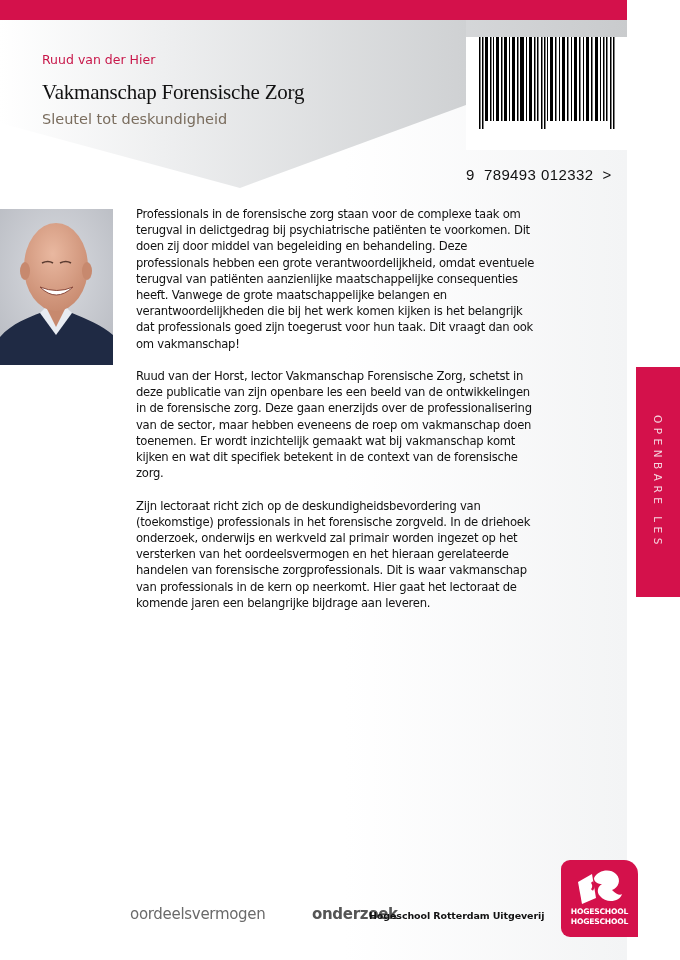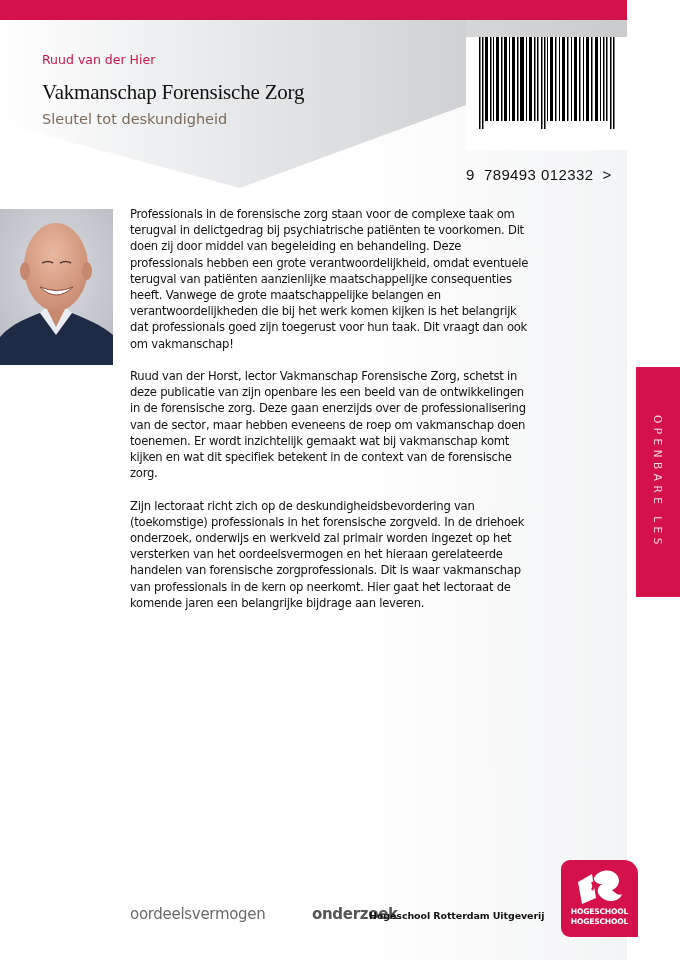--- a/index.html
+++ b/index.html
@@ -11,21 +11,21 @@
     background: linear-gradient(90deg, #ffffff 0%, #e4e5e7 40%, #c9cbcd 100%); }
   .chevron { position:absolute; left:0; top:20px; width:627px; height:170px; }
   .header-text { position:absolute; left:42px; top:52px; }
   .author { color:#c8174a; font-size:12.5px; line-height:15px; font-family:"DejaVu Sans", sans-serif; }
   .title { color:#111; font-size:21px; line-height:26px; margin-top:12px; font-family:Liberation Serif, serif; letter-spacing:-0.2px; }
   .subtitle { color:#7a6d5e; font-size:14.5px; line-height:18px; margin-top:5px; font-family:"DejaVu Sans", sans-serif; }
   .barcode-box { position:absolute; left:466px; top:37px; width:161px; height:113px; background:#fff; }
   .barcode-bars { position:absolute; left:13px; top:0; width:136px; height:92px; }
   .barcode-num { position:absolute; left:0; top:89px; width:161px; font-family:"Liberation Sans", sans-serif; font-size:15px; color:#111; white-space:pre; letter-spacing:0.4px;margin-top:40px; }
   .photo { position:absolute; left:0; top:209px; width:113px; height:156px; overflow:hidden; background:#c9cbd0; }
-  .body-text { position:absolute; left:130px; top:206px; width:400px; font-size:11.6px; line-height:16.2px; color:#111; font-family:"DejaVu Sans", sans-serif; letter-spacing:-0.25px; }
+  .body-text { position:absolute; left:136px; top:206px; width:400px; font-size:11.6px; line-height:16.2px; color:#111; font-family:"DejaVu Sans", sans-serif; letter-spacing:-0.25px; }
   .body-text p { margin:0 0 16.2px 0; }
   .tab { position:absolute; left:636px; top:367px; width:44px; height:230px; background:#d4114b; }
   .tab-label { position:absolute; left:0; top:0; width:44px; height:230px; display:flex; align-items:center; justify-content:center; }
   .tab-label span { writing-mode:vertical-rl; color:#f5d7e0; font-size:10.5px; letter-spacing:4.5px; font-family:"DejaVu Sans", sans-serif; }
   .footer-left { position:absolute; left:130px; top:905px; font-size:15px; color:#6a6a6a; font-family:"DejaVu Sans", sans-serif; letter-spacing:-0.3px; }
   .footer-left b { color:#555; font-weight:bold;margin-left:42px; }
   .footer-mid { position:absolute; left:369px; top:910px; font-size:9.5px; font-weight:bold; color:#111; font-family:"DejaVu Sans", sans-serif; letter-spacing:-0.1px; }
   .logo { position:absolute; left:561px; top:860px; width:77px; height:77px; background:#d4114b; border-radius:9px 14px 0 9px; }
   .logo svg { position:absolute; left:15px; top:8px; }
   .logo-text { position:absolute; left:0; top:47px; width:77px; text-align:center; color:#fff; font-size:7.6px; font-weight:bold; line-height:10px; font-family:"DejaVu Sans", sans-serif; letter-spacing:-0.2px; }

